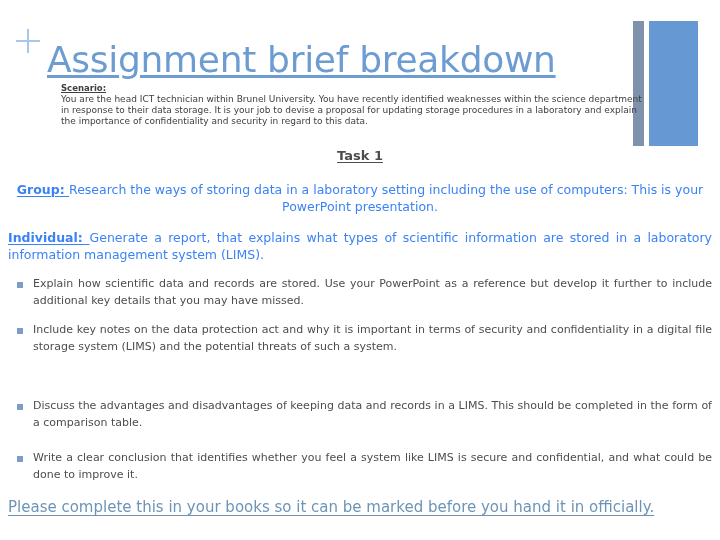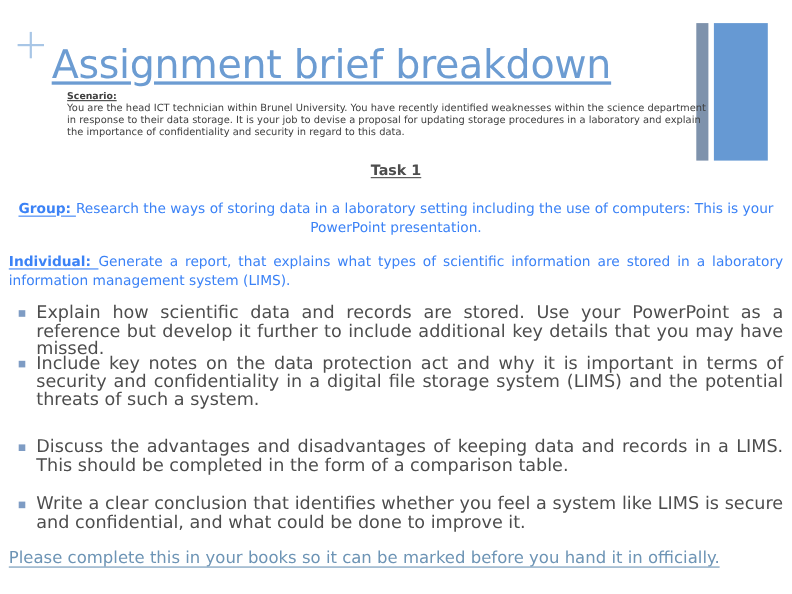--- a/index.html
+++ b/index.html
@@ -147,21 +147,21 @@
     text-justify: inter-word;
   }
 
   
   .bullet-row {
     position: absolute;
     left: 8px;
     width: 704px;
     padding-left: 25px;
     box-sizing: border-box;
-    font-size: 16px;
+    font-size: 11px;
     line-height: 16.5px;
     color: #4d4d4d;
     text-align: justify;
     text-justify: inter-word;
   }
   .bullet-row .sq {
     position: absolute;
     left: 9px;
     top: 6px;
     width: 6px;

